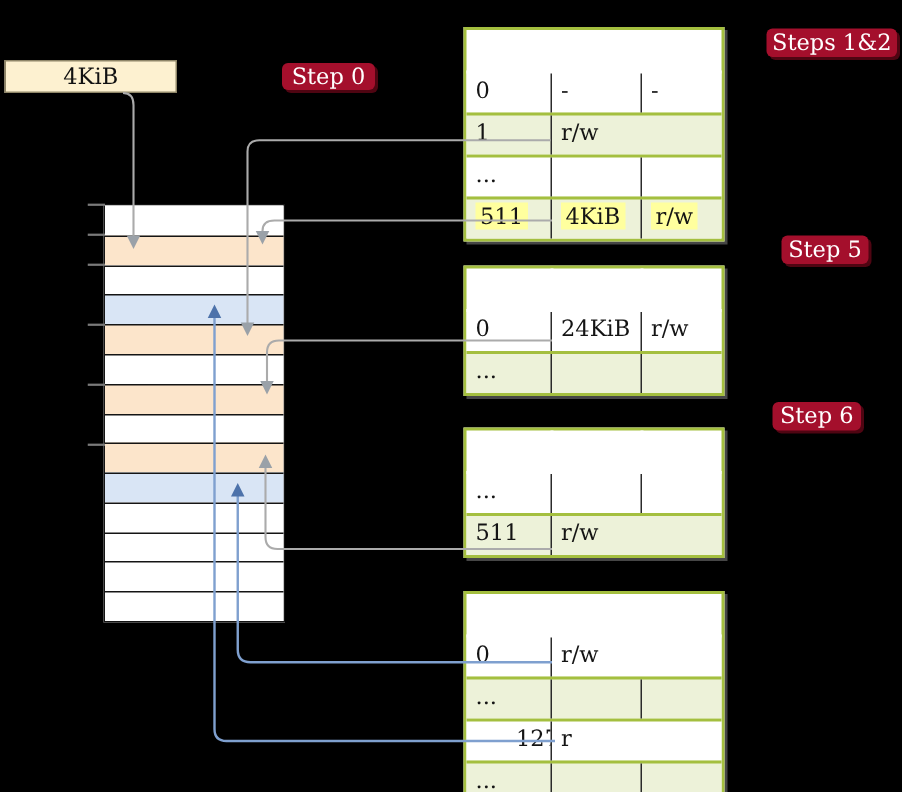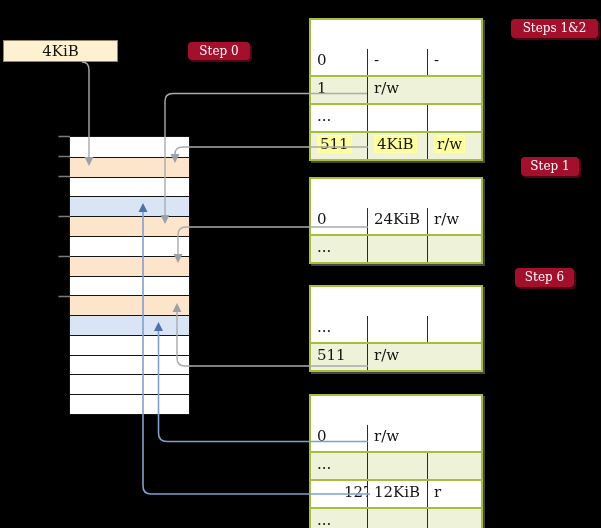--- a/index.html
+++ b/index.html
@@ -1,19 +1,19 @@
 <!DOCTYPE html>
 <html><head>
 <meta charset="utf-8">
 <style>
   html,body{margin:0;padding:0;background:#000;}
   #canvas{position:relative;width:601px;height:528px;background:#000;overflow:hidden;
           font-family:"DejaVu Serif","Liberation Serif",serif;}
   .legend{position:absolute;box-sizing:border-box;text-align:center;font-size:15px;color:#111;}
-  .badge{position:absolute;border-radius:4px;text-align:center;font-size:12px;color:#fff;
+  .badge{position:absolute;border-radius:4px;text-align:center;font-size:15px;color:#fff;
          box-shadow:2px 2px 0 rgba(88,6,20,.9);}
   .memory{position:absolute;box-sizing:border-box;border:1px solid #141414;background:#fff;}
   .mrow{position:absolute;left:0;right:0;box-sizing:border-box;border-top:1px solid #141414;}
   .mrow.first{border-top:none;}
   .pt{position:absolute;background:#fff;border:2px solid #a4bf3f;
       box-shadow:2px 2px 0 rgba(140,140,140,.5);}
   .pt-row{display:flex;height:27px;}
   .pt-row.body{height:26px;border-top:2px solid #a4bf3f;}
   .pt-row.body.firstbody{border-top:2px solid #fff;}
   .pt-cell{box-sizing:border-box;padding-left:6px;font-size:15px;white-space:nowrap;overflow:hidden;}
@@ -27,21 +27,21 @@
 </head>
 <body>
 
 <div id="canvas">
   <div class="legend" id="legend" style="left: 3px; top: 40px; width: 115px; height: 22px; line-height: 20px; background: rgb(253, 241, 208); border: 1px solid rgb(143, 134, 104);">
     <span>4KiB</span>
   </div>
   <div id="badges">
       <div class="badge" style="left: 188px; top: 42px; width: 62px; height: 18px; line-height: 18px; background: rgb(164, 15, 44);">Step 0</div>
       <div class="badge" style="left: 511px; top: 19px; width: 87px; height: 19px; line-height: 19px; background: rgb(164, 15, 44);">Steps 1&amp;2</div>
-      <div class="badge" style="left: 521px; top: 157px; width: 58px; height: 19px; line-height: 19px; background: rgb(164, 15, 44);">Step 1</div>
+      <div class="badge" style="left: 521px; top: 157px; width: 58px; height: 19px; line-height: 19px; background: rgb(164, 15, 44);">Step 5</div>
       <div class="badge" style="left: 515px; top: 268px; width: 59px; height: 19px; line-height: 19px; background: rgb(164, 15, 44);">Step 6</div>
     </div>
   <div id="memory" class="memory" style="left: 69px; top: 136px; width: 121px; height: 279px;">
       <div class="mrow first" style="top: 0px; height: 20px; background: rgb(255, 255, 255);"></div>
       <div class="mrow" style="top: 20px; height: 20px; background: rgb(252, 229, 203);"></div>
       <div class="mrow" style="top: 40px; height: 19px; background: rgb(255, 255, 255);"></div>
       <div class="mrow" style="top: 59px; height: 20px; background: rgb(217, 229, 245);"></div>
       <div class="mrow" style="top: 79px; height: 20px; background: rgb(252, 229, 203);"></div>
       <div class="mrow" style="top: 99px; height: 20px; background: rgb(255, 255, 255);"></div>
       <div class="mrow" style="top: 119px; height: 20px; background: rgb(252, 229, 203);"></div>
@@ -123,21 +123,20 @@
           <div class="pt-cell c0" style="width: 56px;">0</div>
           <div class="pt-cell c2" style="width: 54px;">r/w</div>
         </div>
         <div class="pt-row body" style="background: rgb(237, 242, 217);">
           <div class="pt-cell c0" style="width: 56px;">...</div>
           <div class="pt-cell c1" style="width: 60px;"></div>
           <div class="pt-cell c2" style="width: 54px;"></div>
         </div>
         <div class="pt-row body" style="background: rgb(255, 255, 255);">
           <div class="pt-cell c0" style="width: 56px; padding-left: 33px;">127</div>
-          <div class="pt-cell c1" style="width: 60px;">12KiB</div>
           <div class="pt-cell c2" style="width: 54px;">r</div>
         </div>
         <div class="pt-row body" style="background: rgb(237, 242, 217);">
           <div class="pt-cell c0" style="width: 56px;">...</div>
           <div class="pt-cell c1" style="width: 60px;"></div>
           <div class="pt-cell c2" style="width: 54px;"></div>
         </div>
       </div>
     </div>
   <svg id="overlay" class="overlay" width="601" height="528">

